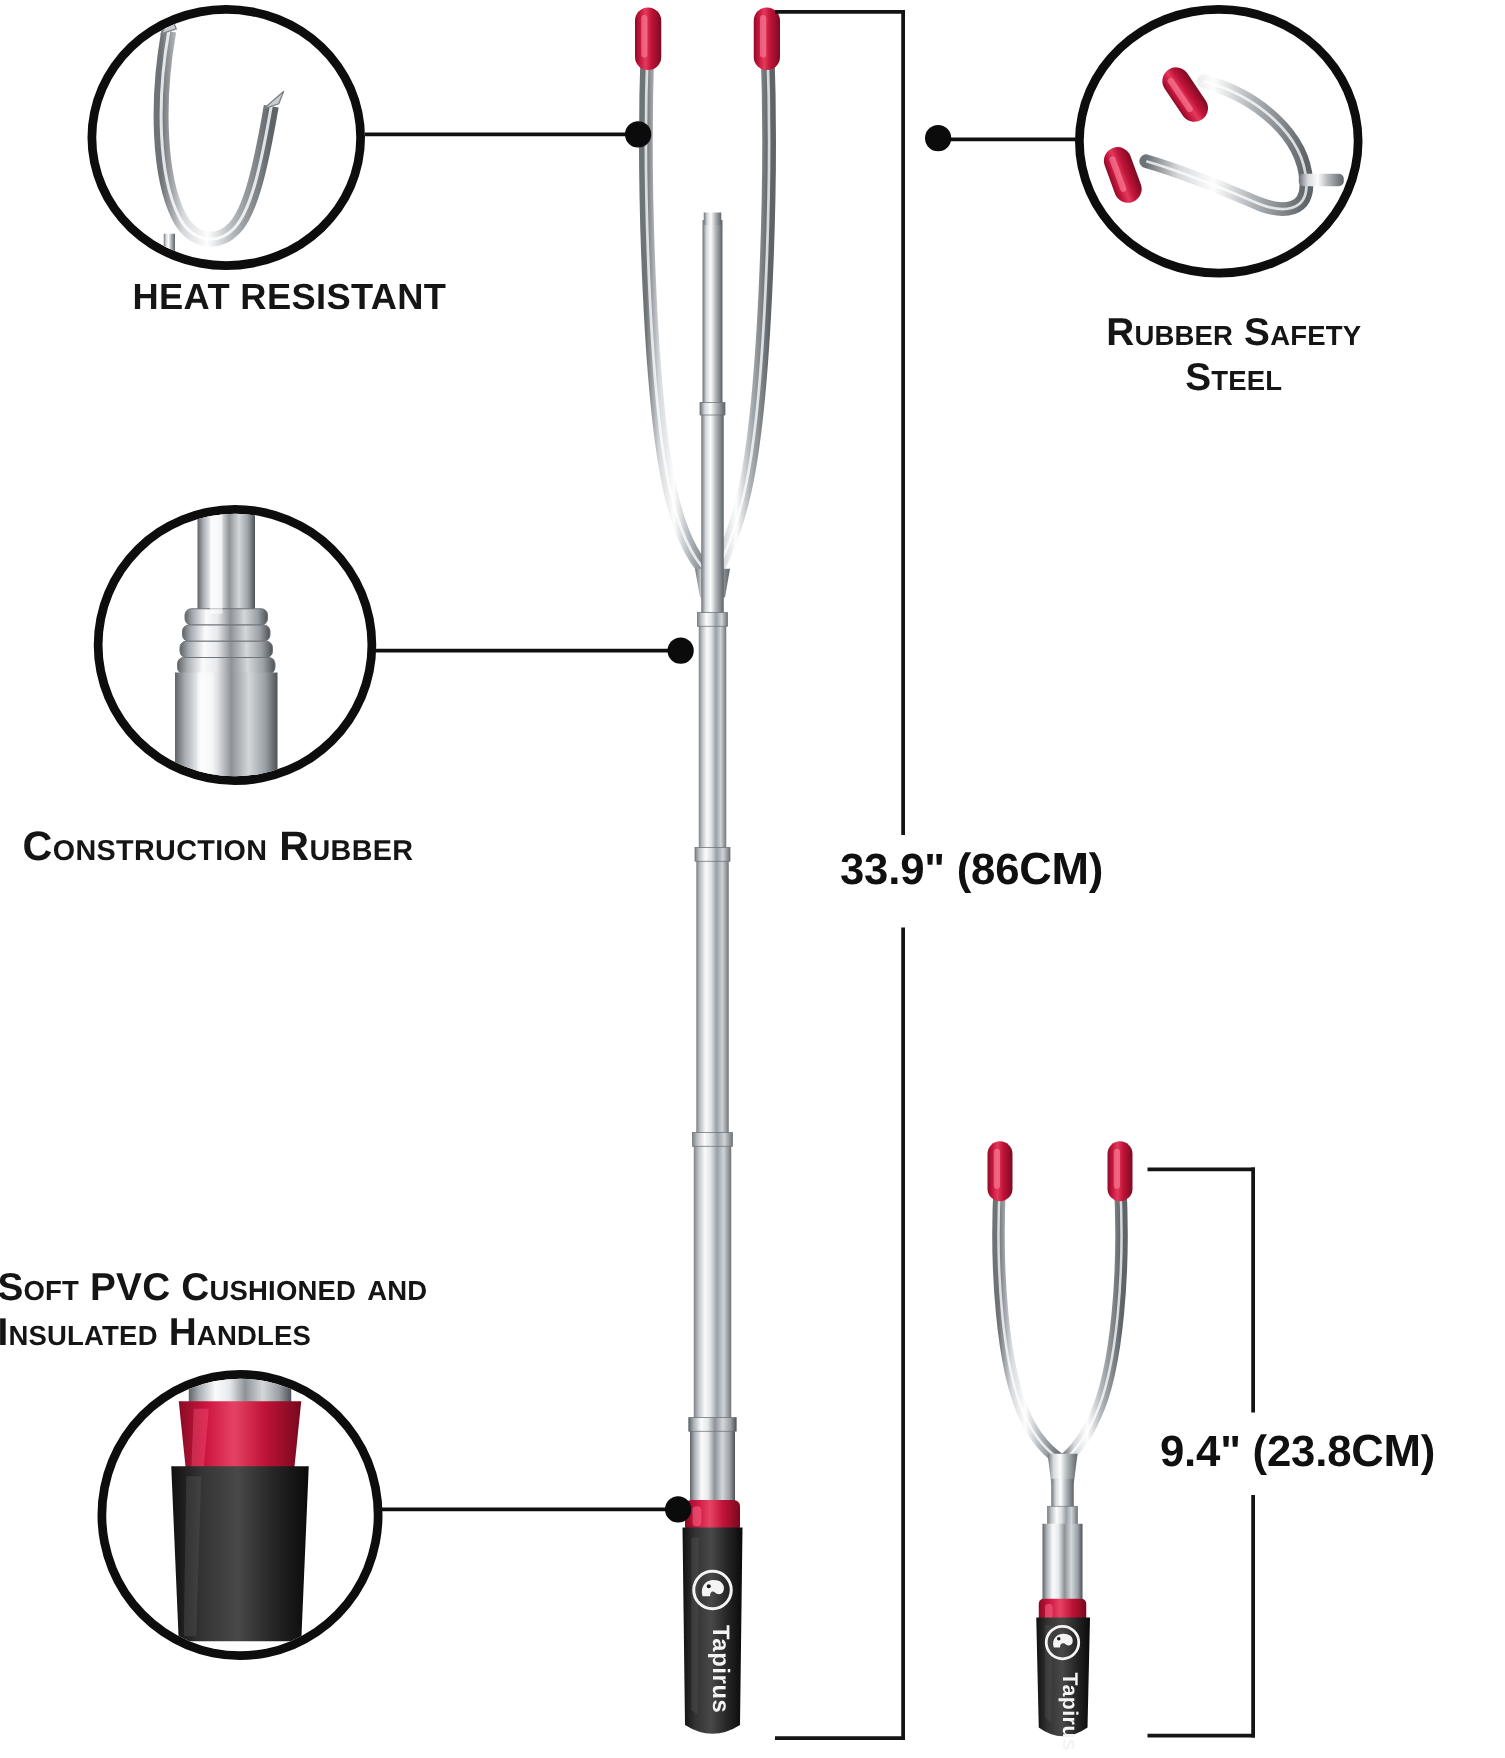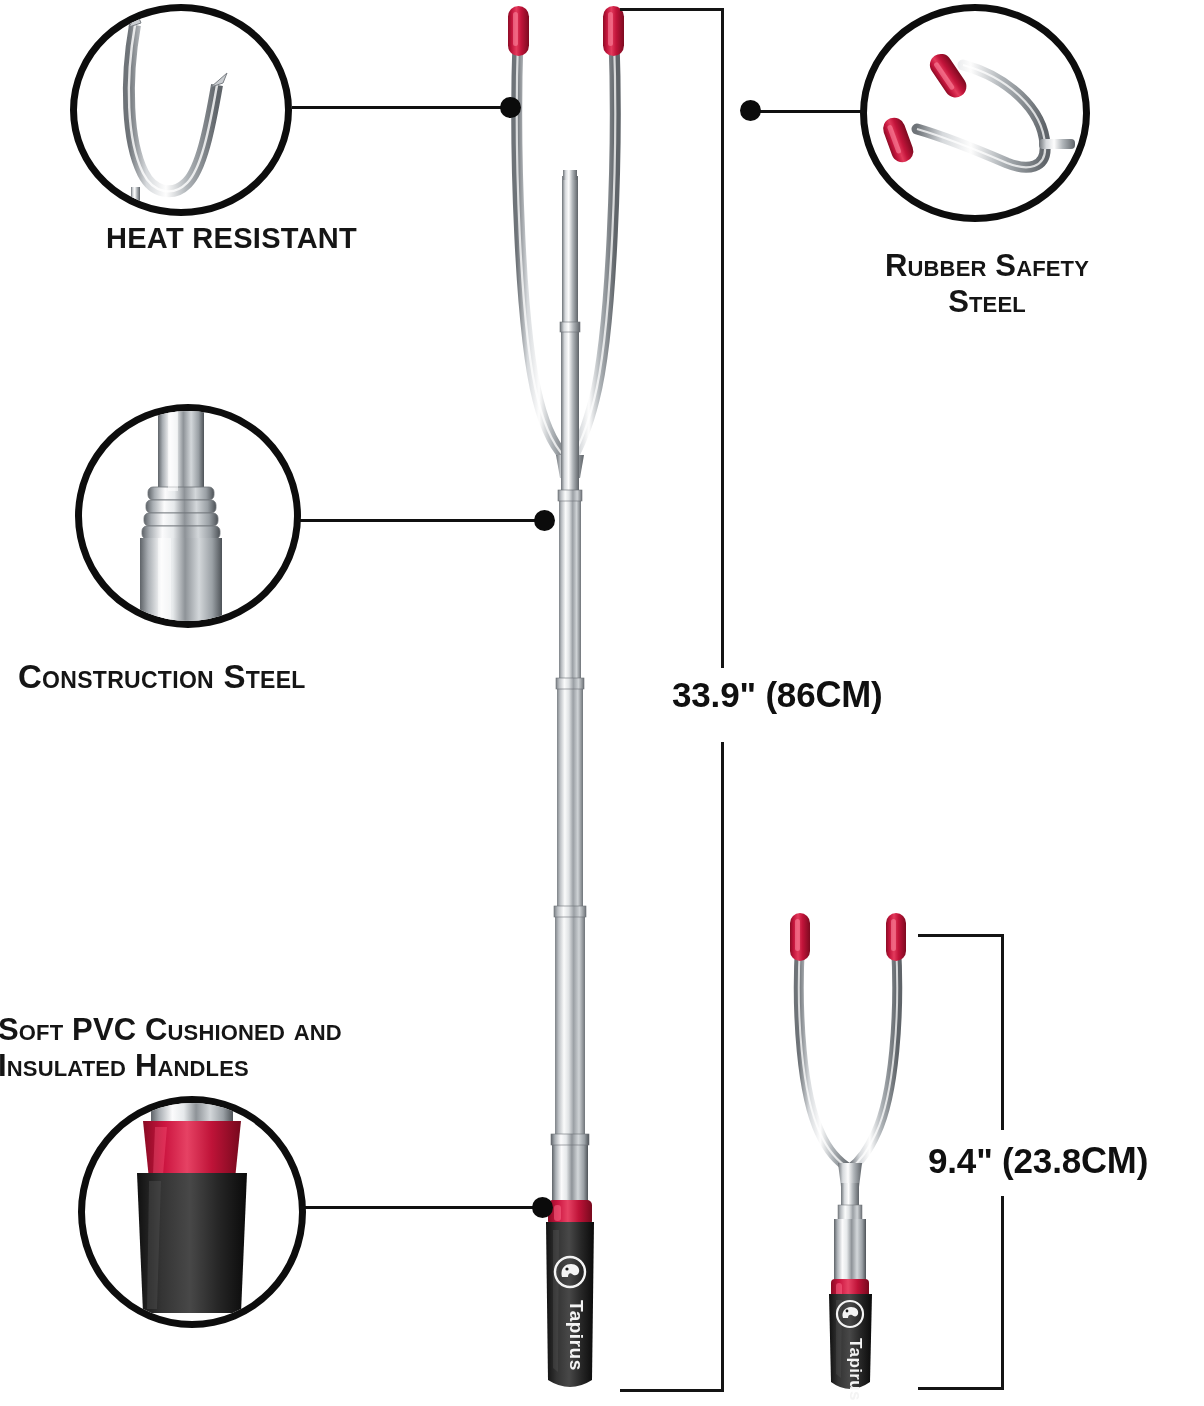--- a/index.html
+++ b/index.html
@@ -318,21 +318,21 @@
   <div class="caption cap-tips">
     <span class="ln">HEAT RESISTANT</span>
   </div>
 
   <div class="caption smallcaps cap-caps">
     <span class="ln">Rubber Safety</span>
     <span class="ln">Steel</span>
   </div>
 
   <div class="caption cap-steel">
-    <span class="ln" style="font-variant:small-caps; text-transform:none; font-size:33px;">Construction Steel</span>
+    <span class="ln" style="font-variant:small-caps; text-transform:none; font-size:33px;">Construction Rubber</span>
   </div>
 
   <div class="caption smallcaps cap-handles">
     <span class="ln">Soft PVC Cushioned and</span>
     <span class="ln">Insulated Handles</span>
   </div>
 
   <div class="dimlabel dim-long"><span>33.9" (86</span><span class="cm">CM</span><span>)</span></div>
 
   <div class="dimlabel dim-short"><span>9.4" (23.8</span><span class="cm">CM</span><span>)</span></div>

